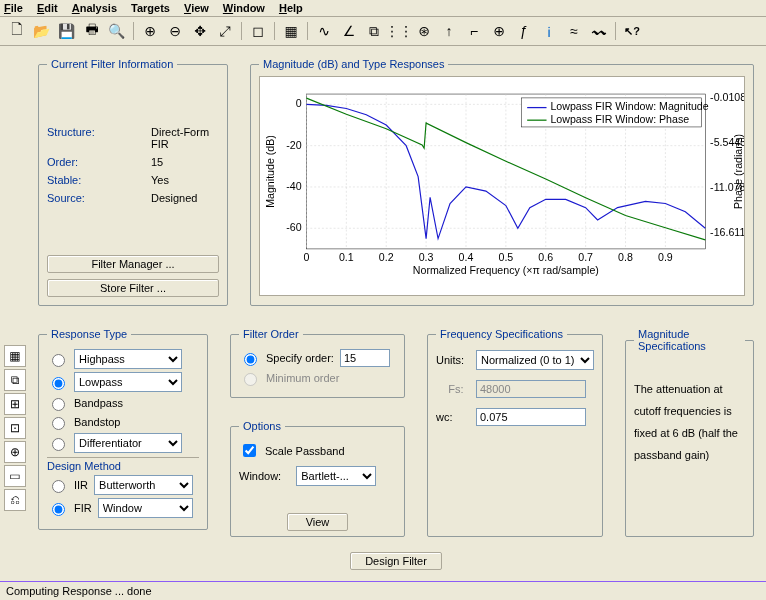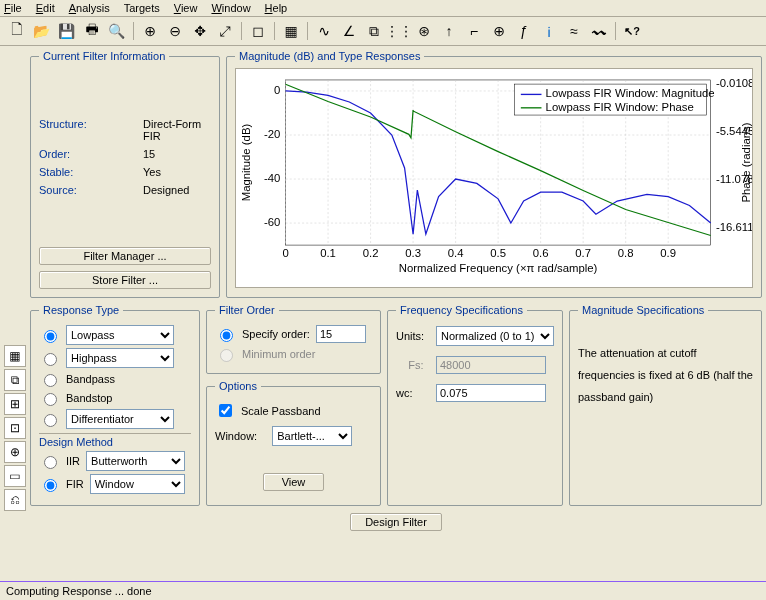--- a/index.html
+++ b/index.html
@@ -1,28 +1,28 @@
 <!DOCTYPE html>
 <html><head>
 <meta charset="utf-8">
 <style>
   * { box-sizing: border-box; font-family: Tahoma, Arial, sans-serif; font-size: 11px; }
   body { margin: 0; padding: 0; background: #ece9d8; width: 766px; height: 600px; overflow: hidden; }
   .menubar { background: #ece9d8; padding: 2px 4px; display: flex; gap: 14px; border-bottom: 1px solid #aca899; }
-  .menubar span { color: #000; cursor: pointer; }
+  .menubar span { color: #000; cursor: pointer; font-weight: bold; }
   .menubar span u { text-decoration: underline; }
   .toolbar { background: #ece9d8; padding: 3px 6px; display: flex; gap: 3px; align-items: center; border-bottom: 1px solid #aca899; }
   .tbtn { width: 22px; height: 22px; display: flex; align-items: center; justify-content: center; border: 1px solid transparent; cursor: pointer; font-size: 14px; }
   .tsep { width: 1px; height: 18px; background: #aca899; margin: 0 2px; }
   .main-area { display: flex; padding: 4px; gap: 4px; }
   .left-icons { display: flex; flex-direction: column; gap: 2px; padding-top: 295px; }
   .left-icons .licon { width: 22px; height: 22px; border: 1px solid #aca899; background: #fff; display:flex;align-items:center;justify-content:center;font-size:12px;cursor:pointer; }
   .content { flex: 1; display: flex; flex-direction: column; gap: 6px; }
   .row1 { display: flex; gap: 6px; }
-  fieldset { border: 1px solid #919b9c; background: #ece9d8; margin: 0; padding: 6px 8px 8px 8px; border-radius: 2px; }
+  fieldset { border: 1px solid #919b9c; background: #ece9d8; margin: 8px; padding: 6px 8px 8px 8px; border-radius: 2px; }
   legend { color: #003399; padding: 0 4px; }
   .fi-panel { width: 190px; height: 248px; display:flex; flex-direction:column; }
   .fi-grid { margin-top: 50px; display: grid; grid-template-columns: 58px auto; row-gap: 6px; color: #003399; }
   .fi-grid .val { color: #000; padding-left: 46px; }
   .fi-buttons { margin-top: auto; display:flex; flex-direction:column; gap:6px; }
   .btn { background: #ece9d8; border: 1px solid #aca899; border-radius: 2px; padding: 2px 8px; cursor: pointer; text-align: center; box-shadow: inset 1px 1px 0 #fff; }
   .chart-panel { flex: 1; height: 248px; }
   .chart-area { background: #fff; border: 1px solid #aca899; width: 100%; height: 220px; position: relative; }
   .row2 { display: flex; gap: 6px; }
   .resp-panel { width: 170px; }
@@ -169,26 +169,26 @@
             </svg>
         </div>
       </fieldset>
     </div>
 
     <div class="row2">
       <div class="col-stack">
         <fieldset class="resp-panel">
           <legend>Response Type</legend>
           <div class="radio-row">
+              <input type="radio" name="rt" style="">
+              <select><option>Highpass</option></select>
+            </div>
+          <div class="radio-row">
               <input type="radio" name="rt" checked="" style="">
               <select><option>Lowpass</option></select>
-            </div>
-          <div class="radio-row">
-              <input type="radio" name="rt" style="">
-              <select><option>Highpass</option></select>
             </div>
           <div class="radio-row">
               <input type="radio" name="rt" style="">
               <span>Bandpass</span>
             </div>
           <div class="radio-row">
               <input type="radio" name="rt" style="">
               <span>Bandstop</span>
             </div>
           <div class="radio-row">

